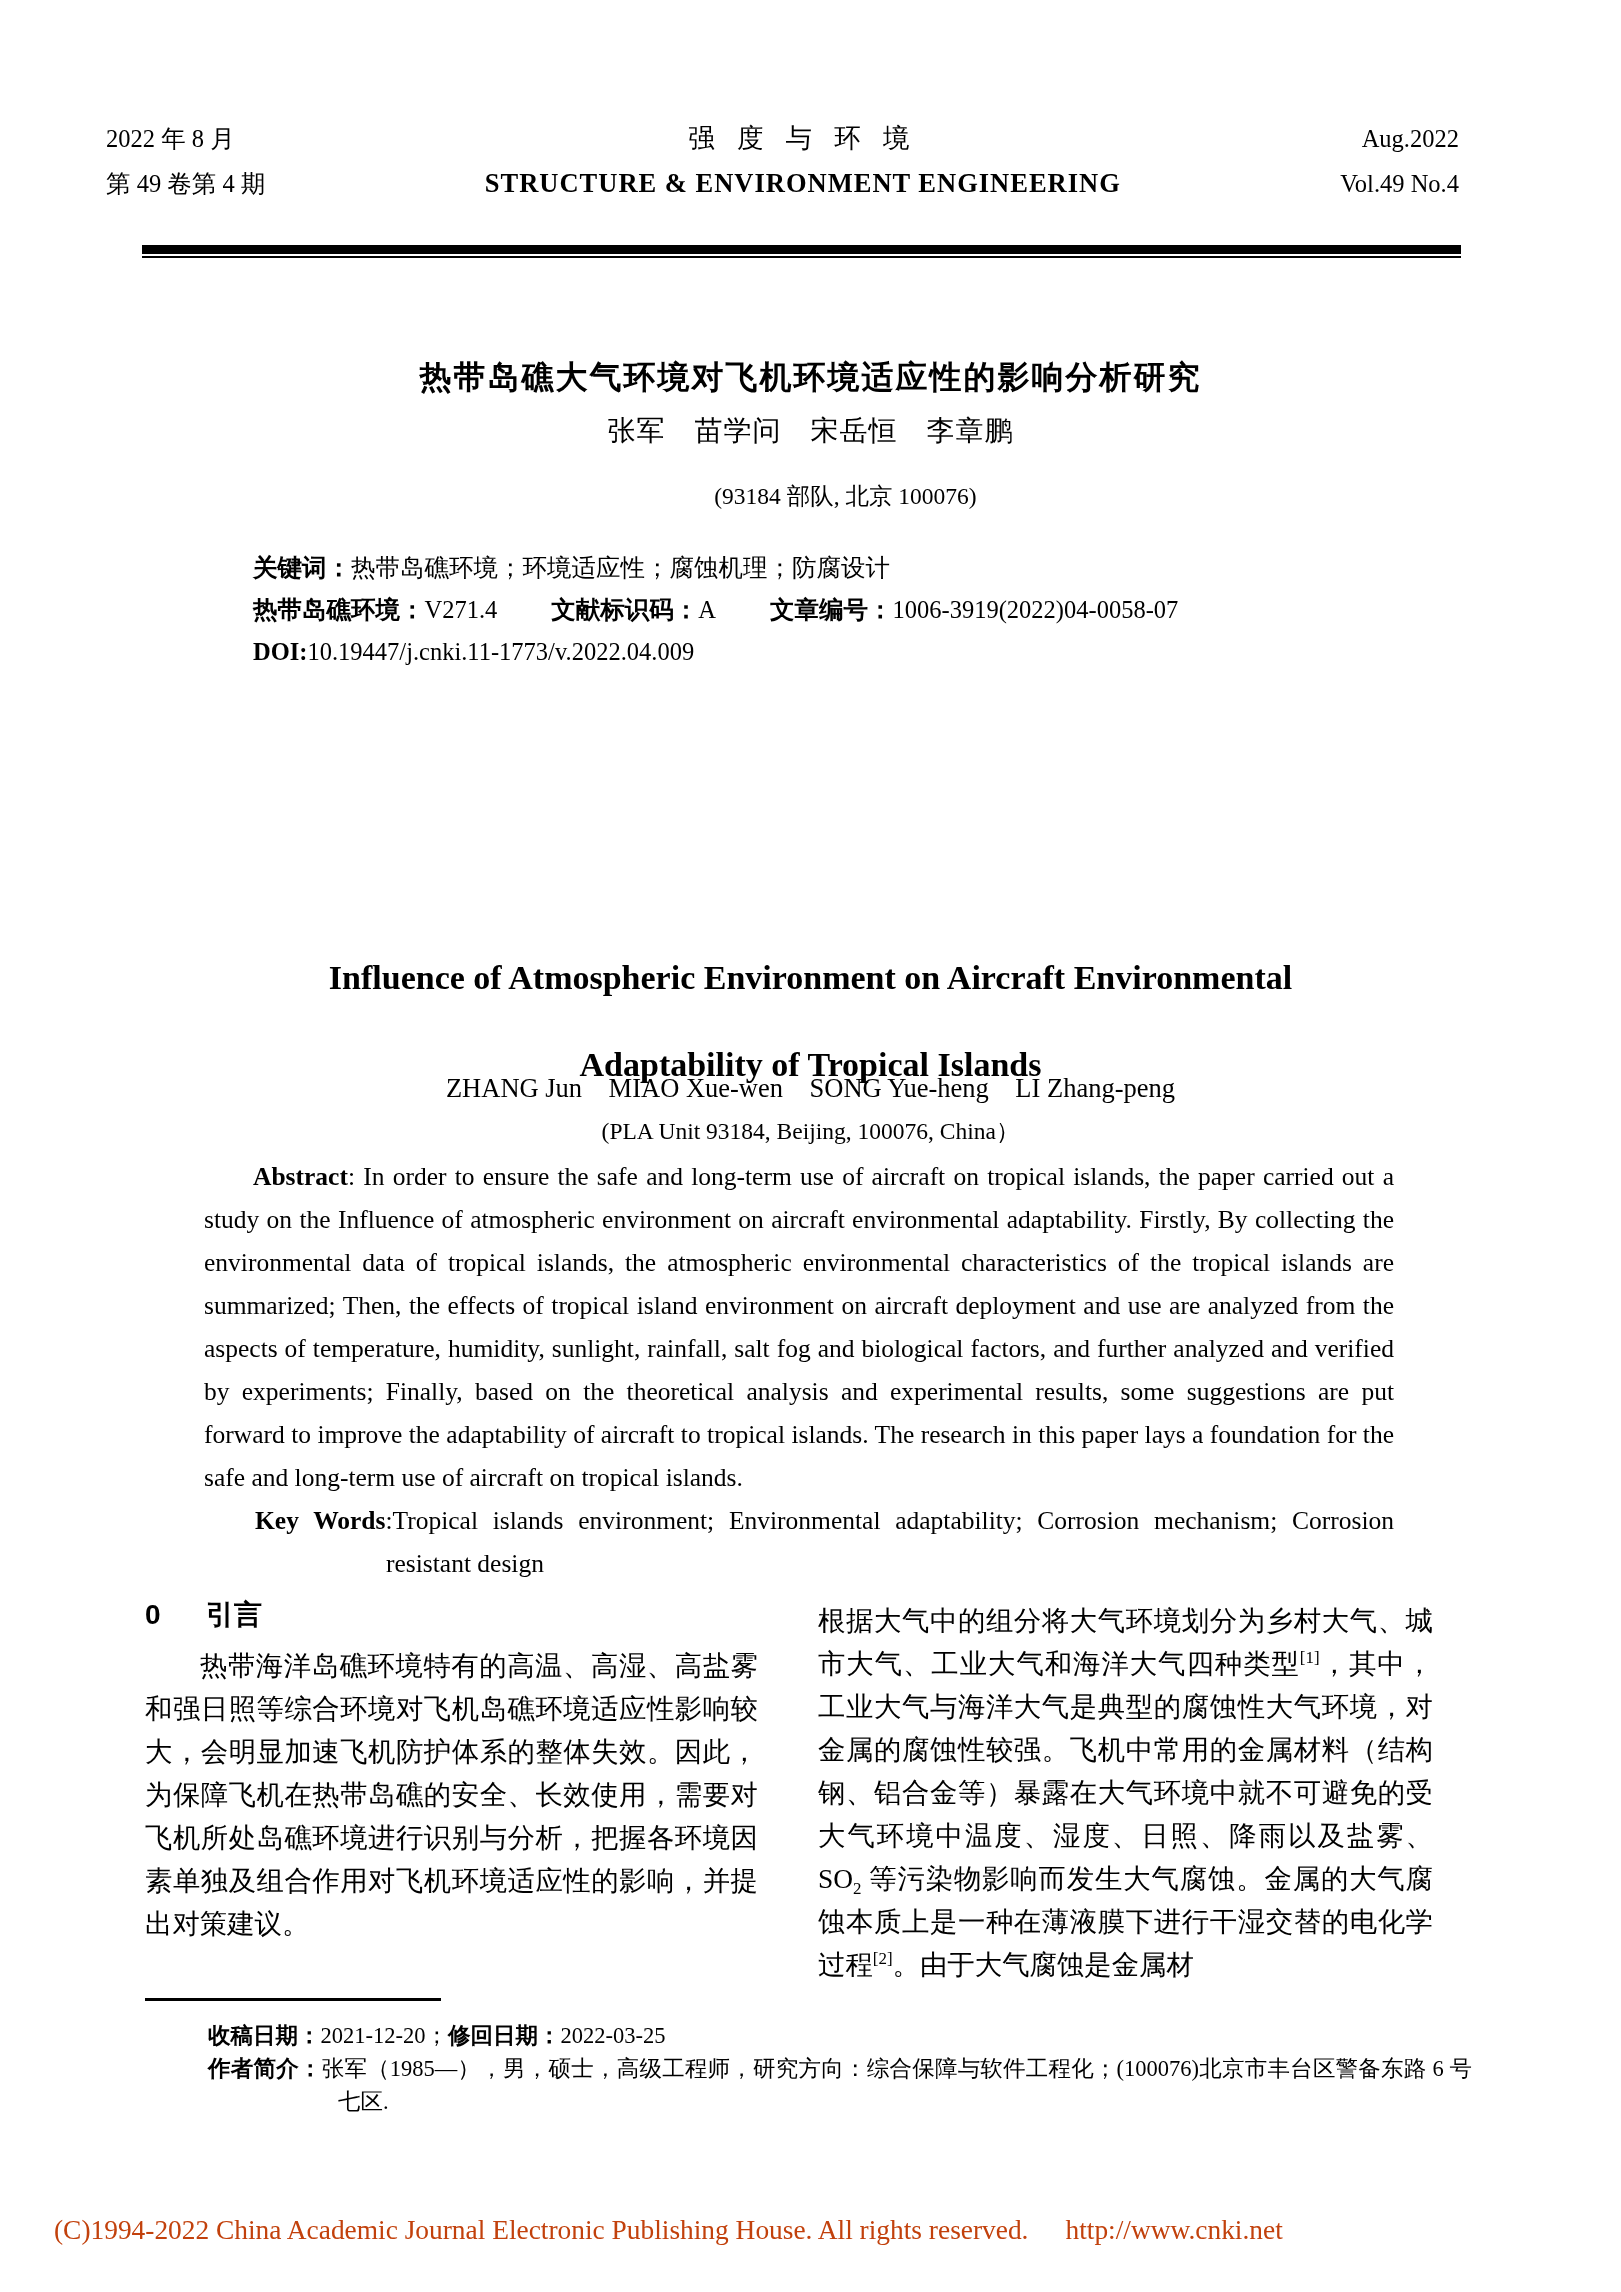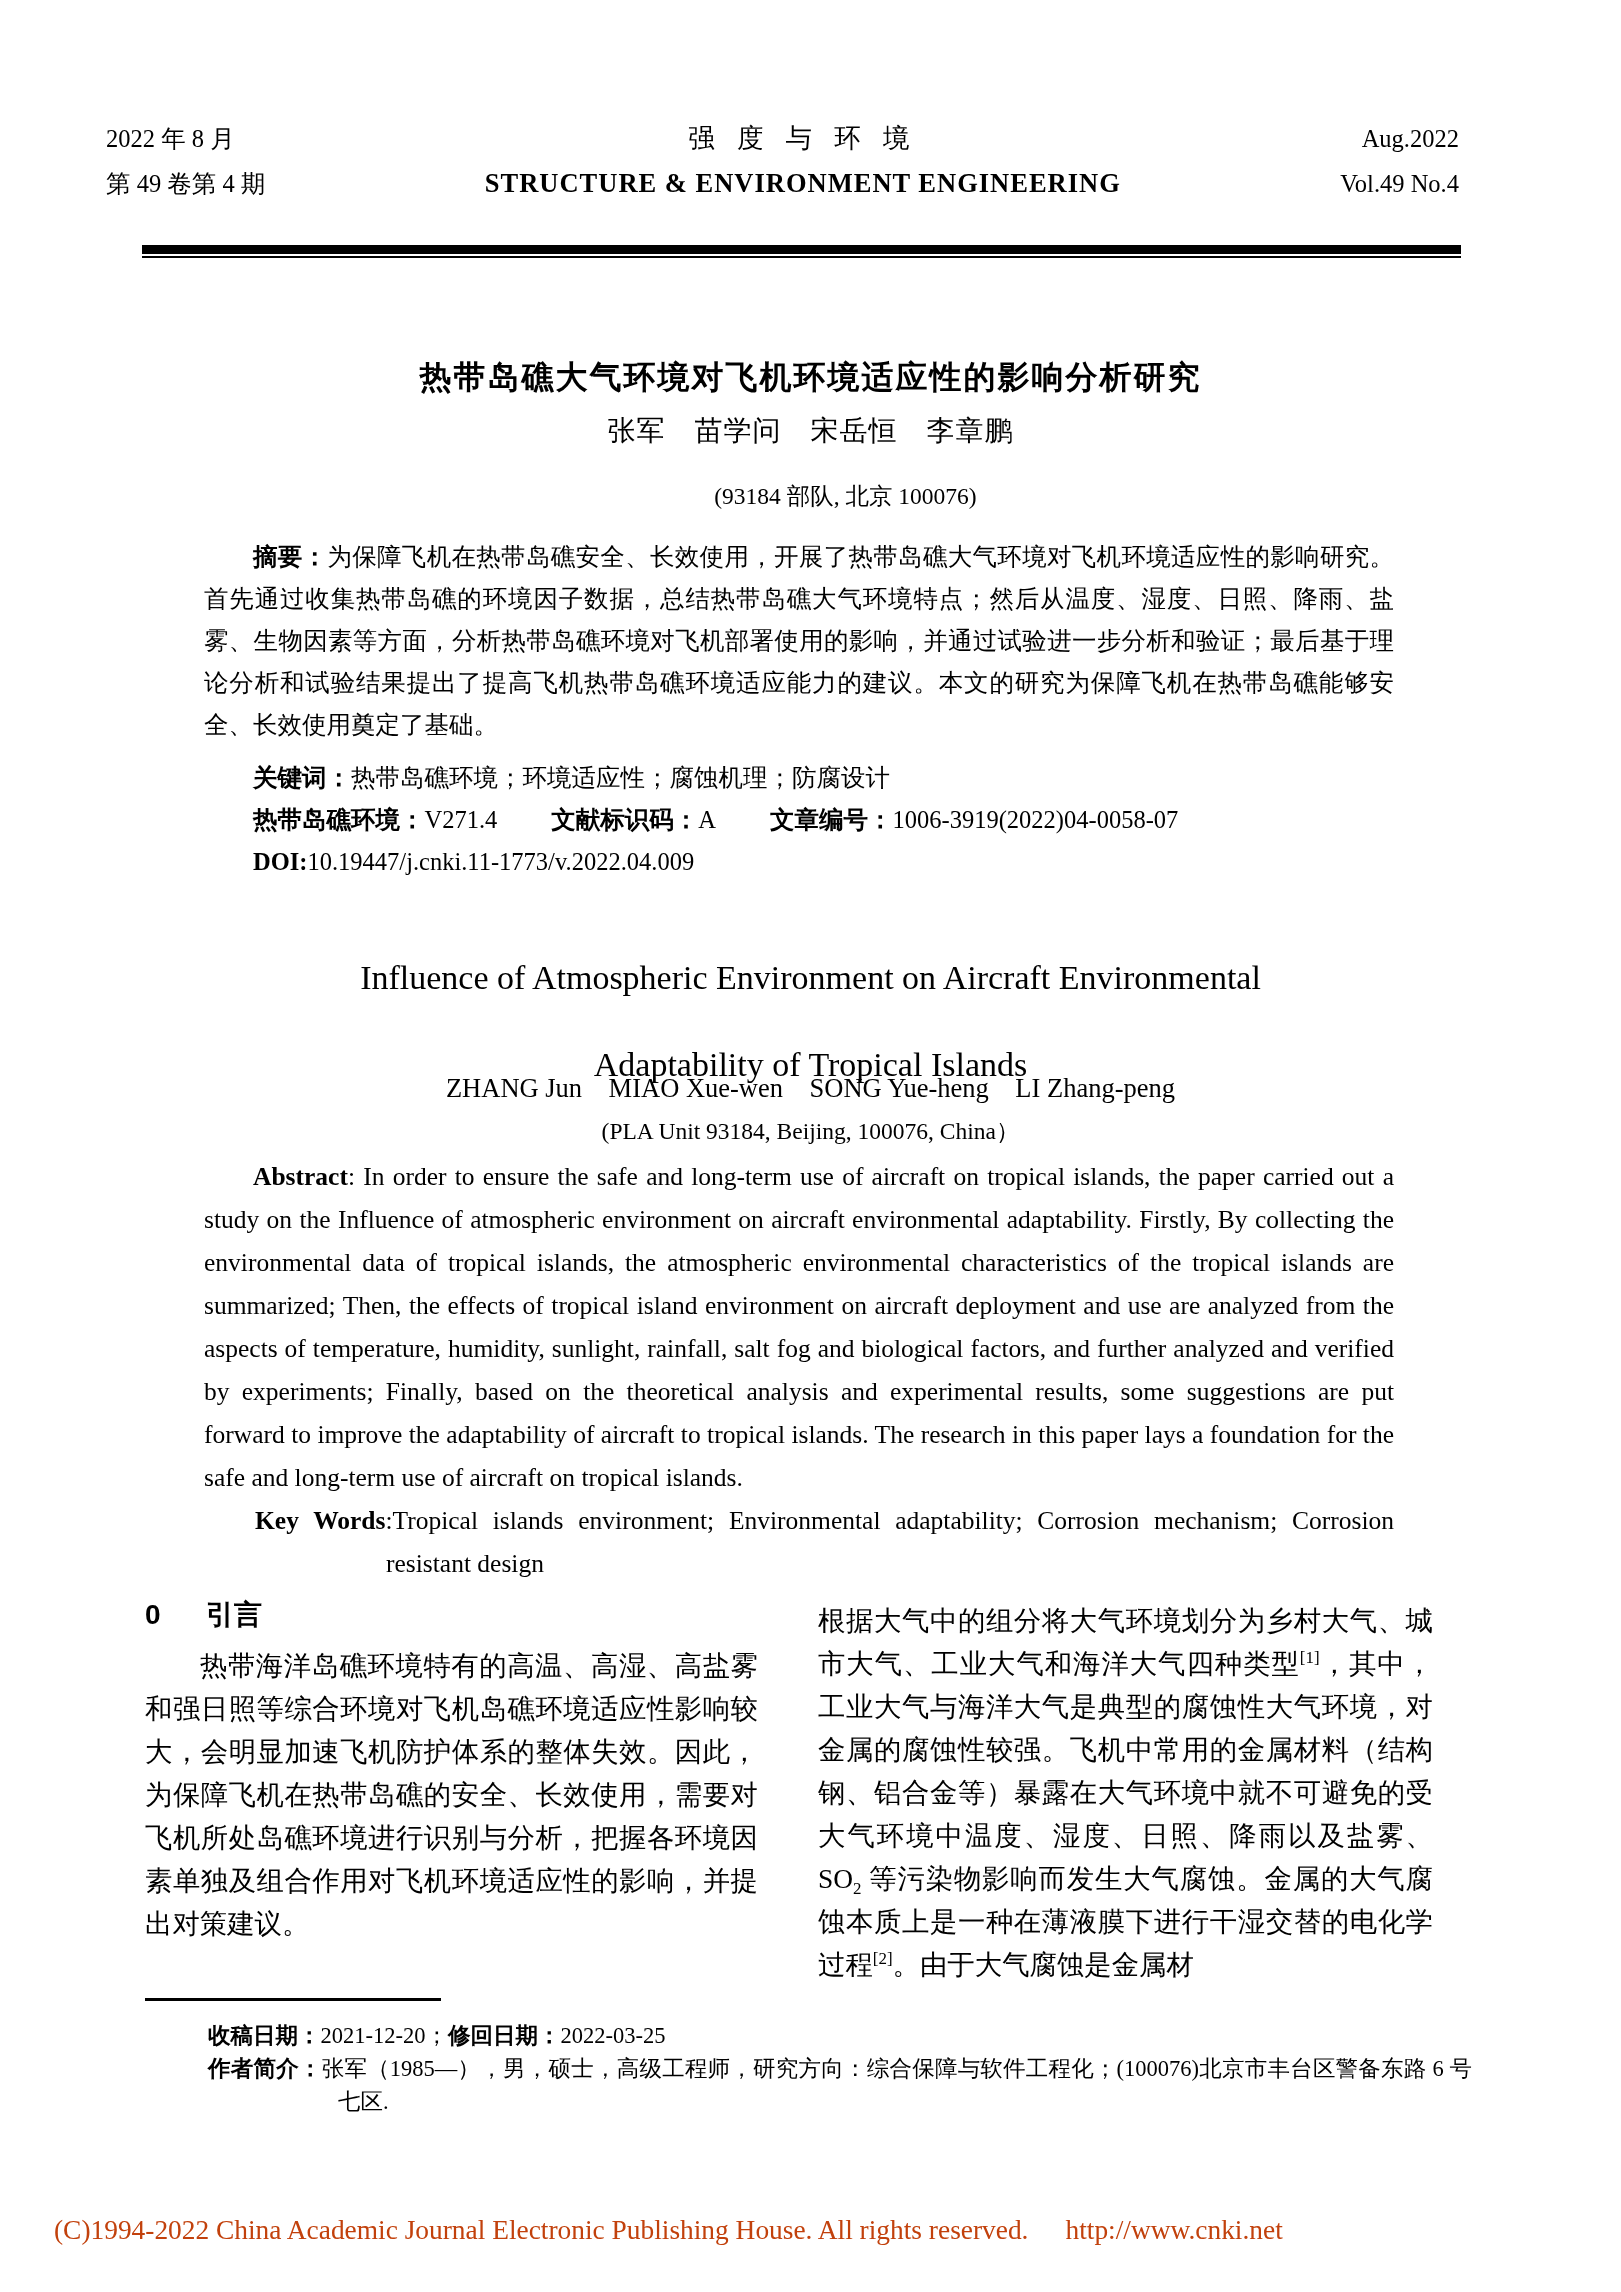--- a/index.html
+++ b/index.html
@@ -51,21 +51,21 @@
   }
   .abs-cn p{margin:0;text-indent:49px;}
   .abs-cn .kw{margin-top:10.8px;}
   .lbl{font-weight:bold;font-family:"Liberation Sans","DejaVu Sans",sans-serif;}
   .b-serif{font-weight:bold;}
   .cls-gap{display:inline-block;width:54px;}
 
   
   .en-title1,.en-title2{
     position:absolute;left:0;width:100%;text-align:center;
-    font-weight:normal;font-size:34px;margin-top:40px;
+    font-weight:bold;font-size:34px;margin-top:40px;
   }
   .en-title1{top:919px;}
   .en-title2{top:1006px;}
   .en-authors{
     position:absolute;left:0;top:1070px;width:100%;
     text-align:center;font-size:26.5px;white-space:pre-wrap;
   }
   .en-affil{
     position:absolute;left:0;top:1115px;width:100%;
     text-align:center;font-size:23.5px;
@@ -132,21 +132,20 @@
   <div class="head-rule">
     <div class="thick"></div>
     <div class="thin"></div>
   </div>
 
   <h1 class="cn-title">热带岛礁大气环境对飞机环境适应性的影响分析研究</h1>
   <div class="cn-authors">张军　苗学问　宋岳恒　李章鹏</div>
   <div class="cn-affil">(93184 部队, 北京 100076)</div>
 
   <section class="abs-cn">
-    <p><span class="lbl">摘要：</span><span>为保障飞机在热带岛礁安全、长效使用，开展了热带岛礁大气环境对飞机环境适应性的影响研究。首先通过收集热带岛礁的环境因子数据，总结热带岛礁大气环境特点；然后从温度、湿度、日照、降雨、盐雾、生物因素等方面，分析热带岛礁环境对飞机部署使用的影响，并通过试验进一步分析和验证；最后基于理论分析和试验结果提出了提高飞机热带岛礁环境适应能力的建议。本文的研究为保障飞机在热带岛礁能够安全、长效使用奠定了基础。</span></p>
     <p class="kw"><span class="lbl">关键词：</span><span>热带岛礁环境；环境适应性；腐蚀机理；防腐设计</span></p>
     <p><span class="lbl">热带岛礁环境：</span><span>V271.4</span><span class="cls-gap"></span><span class="lbl">文献标识码：</span><span>A</span><span class="cls-gap"></span><span class="lbl">文章编号：</span><span>1006-3919(2022)04-0058-07</span></p>
     <p><span class="b-serif">DOI:</span><span>10.19447/j.cnki.11-1773/v.2022.04.009</span></p>
   </section>
 
   <h2 class="en-title1">Influence of Atmospheric Environment on Aircraft Environmental</h2>
   <h2 class="en-title2">Adaptability of Tropical Islands</h2>
   <div class="en-authors">ZHANG Jun　MIAO Xue-wen　SONG Yue-heng　LI Zhang-peng</div>
   <div class="en-affil">(PLA Unit 93184, Beijing, 100076, China）</div>
 

